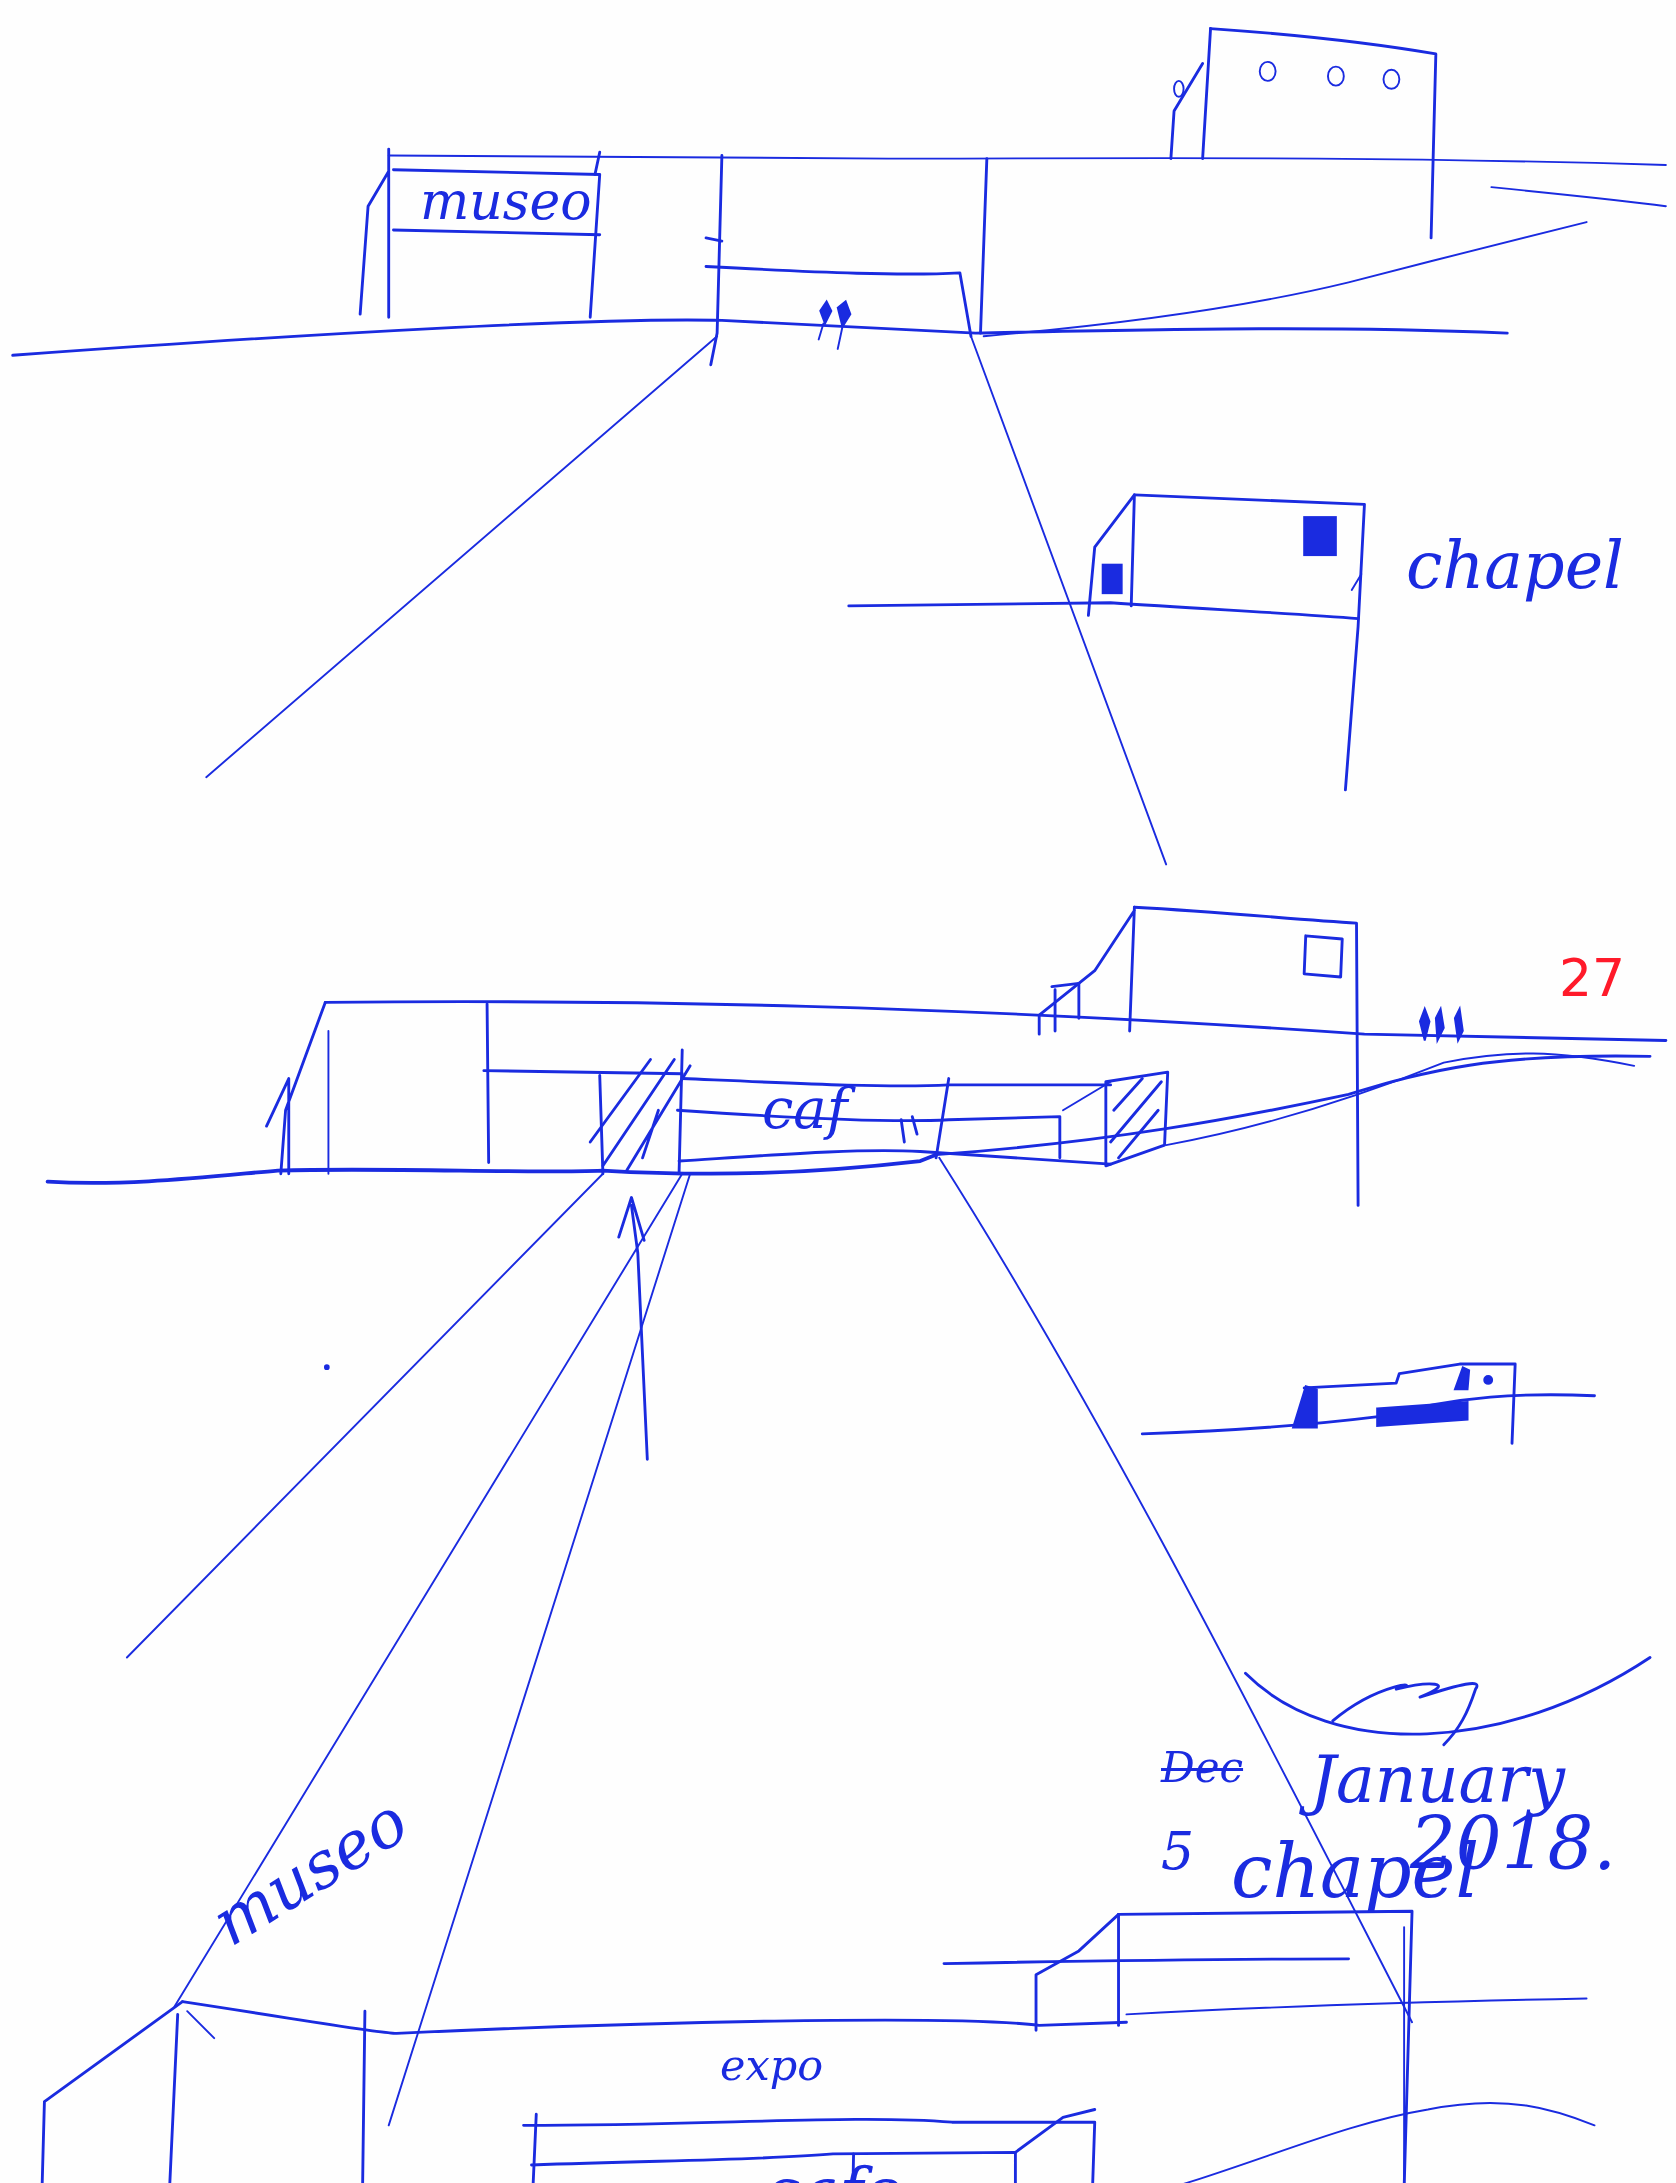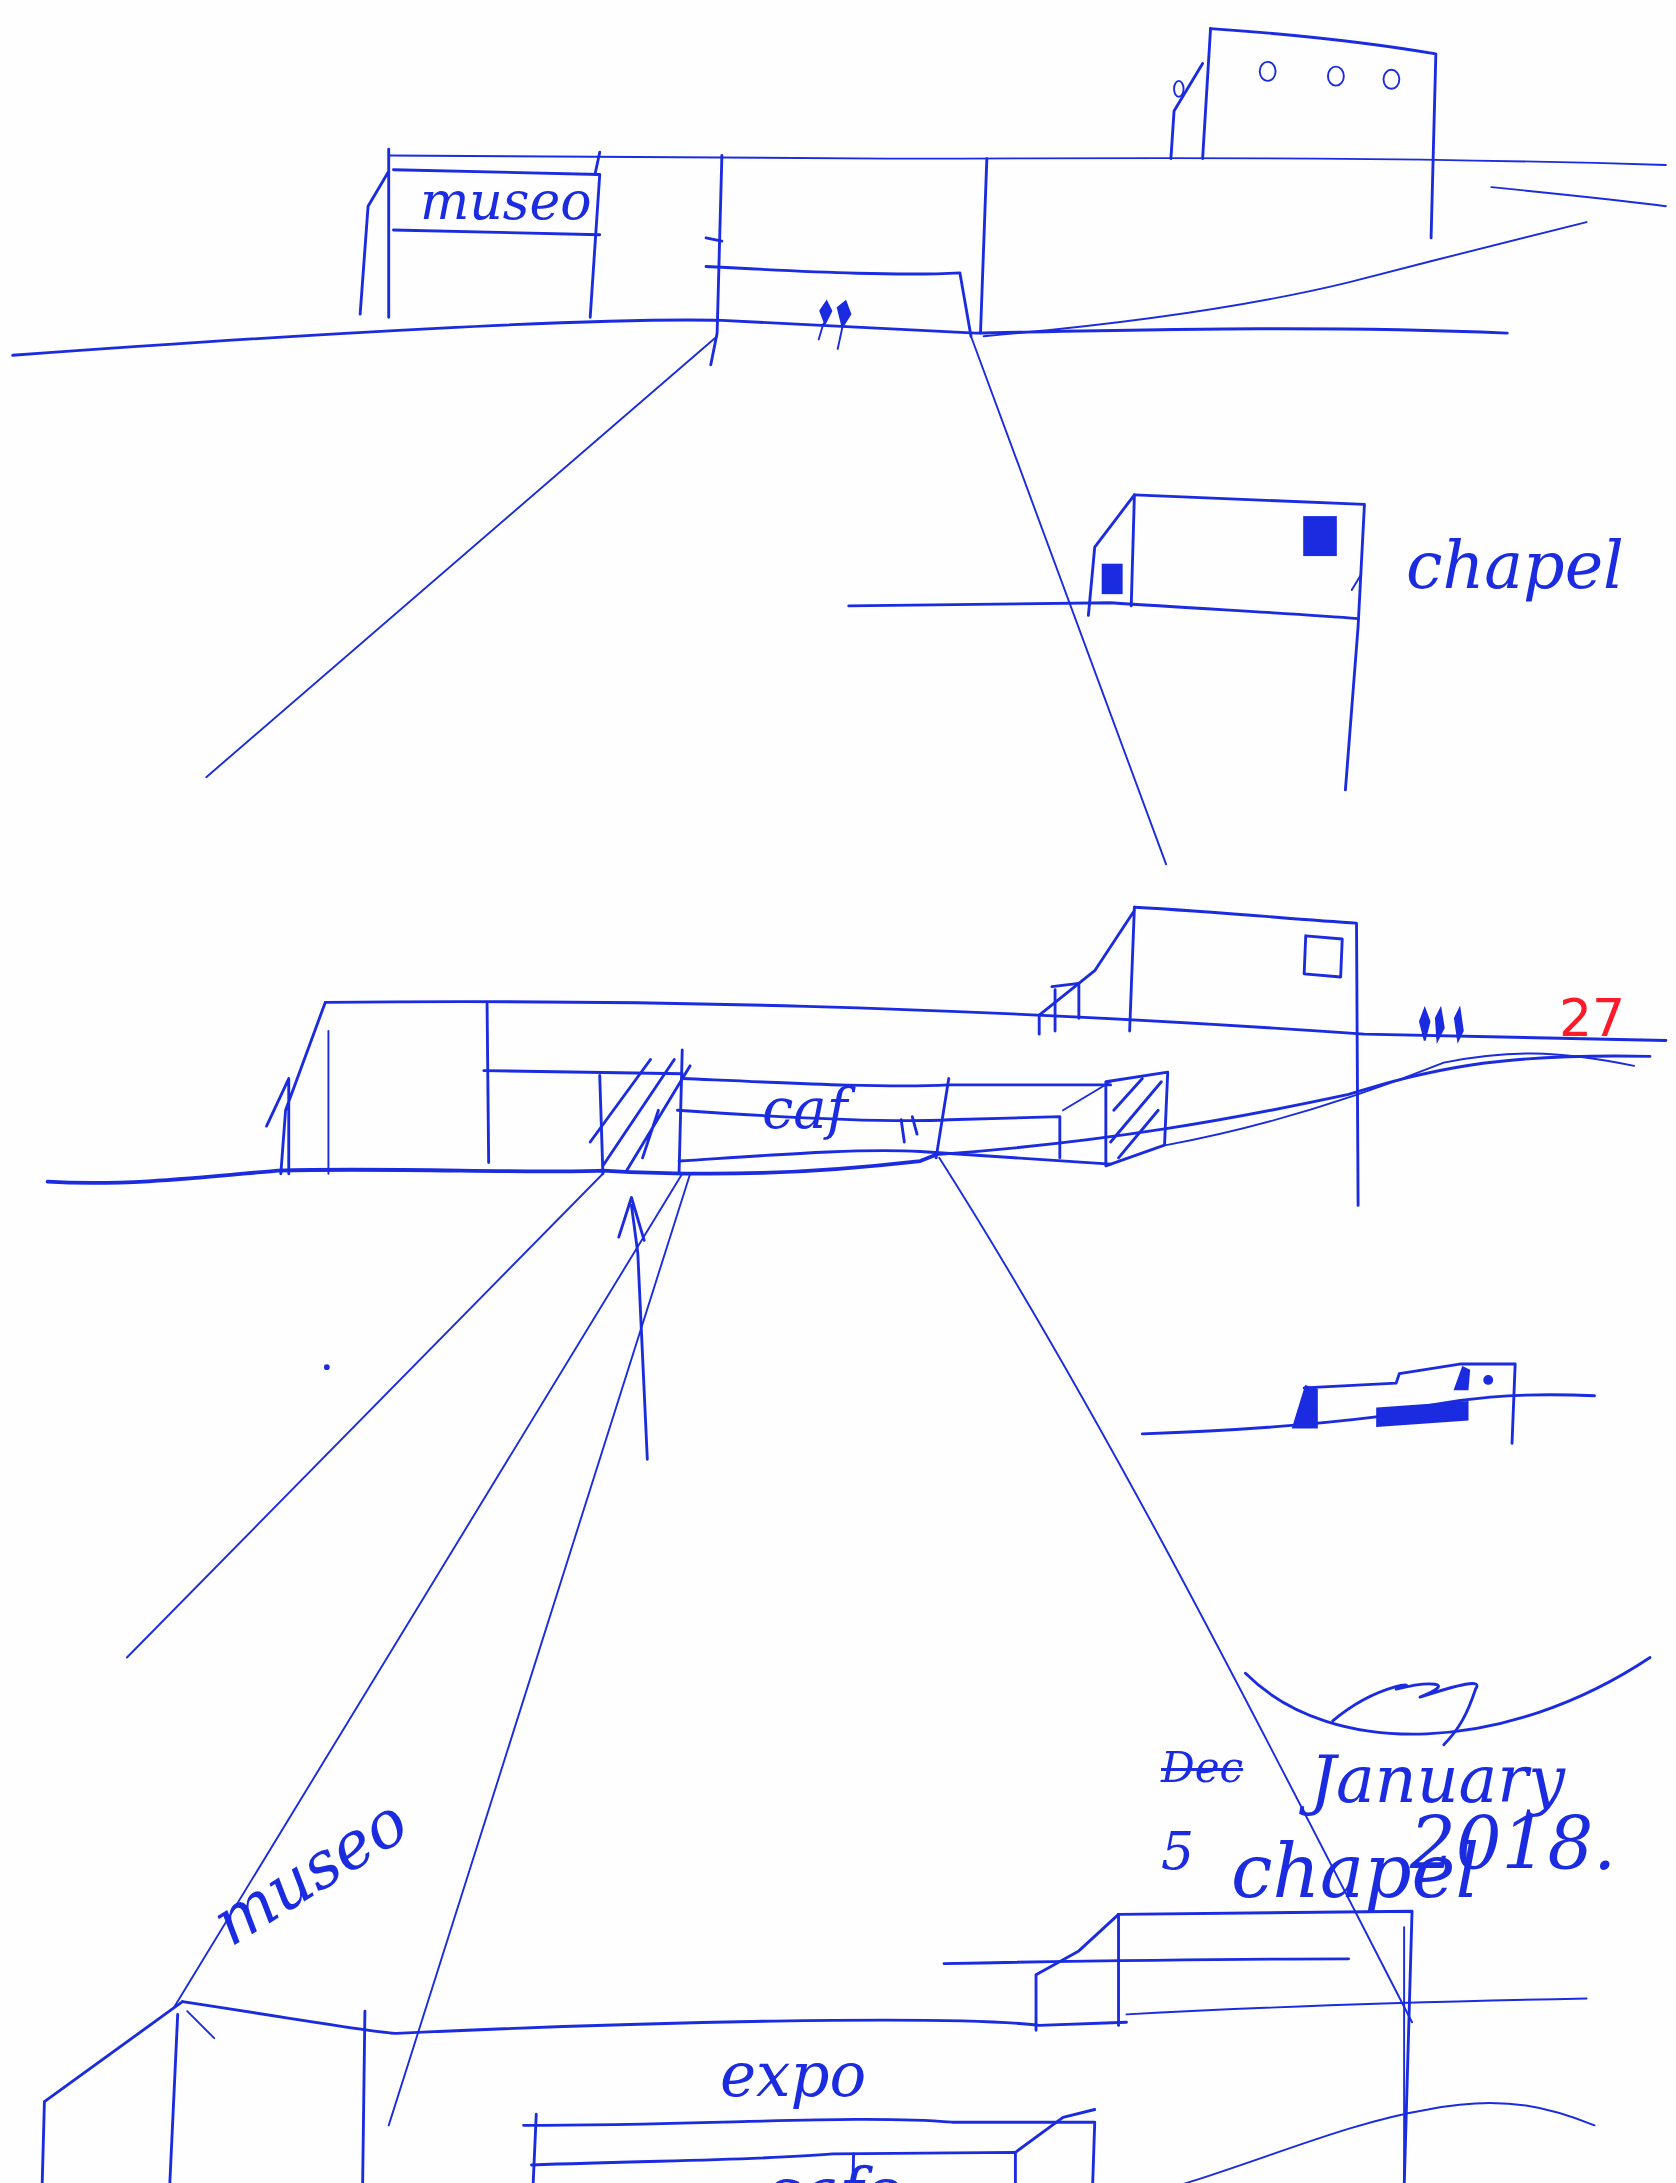--- a/index.html
+++ b/index.html
@@ -165,32 +165,32 @@
 
     <path class="ink ink-thin" d="M600 1540 L630 1510 M615 1545 L650 1510 M635 1548 L672 1510 M660 1550 L700 1508 M690 1550 L730 1508 M720 1550 L760 1508 M750 1550 L790 1508 M780 1550 L820 1508 M810 1548 L850 1508 M840 1548 L880 1506 M870 1546 L910 1506 M900 1545 L940 1505 M930 1543 L970 1503 M960 1540 L1000 1500 M990 1535 L1025 1500"></path>
     <path class="ink ink-thin" d="M1020 1508 L1028 1530 L1022 1545"></path>
   </g>
 </svg>
 
 <span class="hand" style="left:420px; top:175px; font-size:52px;">museo</span>
 
 <span class="hand" style="left:1406px; top:533px; font-size:65px;">chapel</span>
 
-<span class="hand red" style="left:1559px; top:992px; font-size:52px;">27</span>
+<span class="hand red" style="left:1559px; top:952px; font-size:52px;">27</span>
 
 <span class="hand" style="left:762px; top:1081px; font-size:56px;">caf</span>
 
 <div>
   <span class="hand strike" style="left:1161px; top:1747px; font-size:42px;">Dec</span>
   <span class="hand" style="left:1310px; top:1747px; font-size:65px;">January</span>
   <span class="hand" style="left:1161px; top:1825px; font-size:52px;">5</span>
   <span class="hand" style="left:1231px; top:1834px; font-size:74px;">chapel</span>
   <span class="hand" style="left:1410px; top:1808px; font-size:72px;">2018.</span>
 </div>
 
 <span class="hand" style="left:236px; top:1891px; font-size:65px; transform: rotate(-32deg); transform-origin: left bottom;">museo</span>
 
-<span class="hand" style="left:720px; top:2044px; font-size:61px;">expo</span>
+<span class="hand" style="left:720px; top:2044px; font-size:43px;">expo</span>
 
 <span class="hand" style="left:764px; top:2159px; font-size:65px;">cafe.</span>
 
 </div>
 
 
 </body></html>

